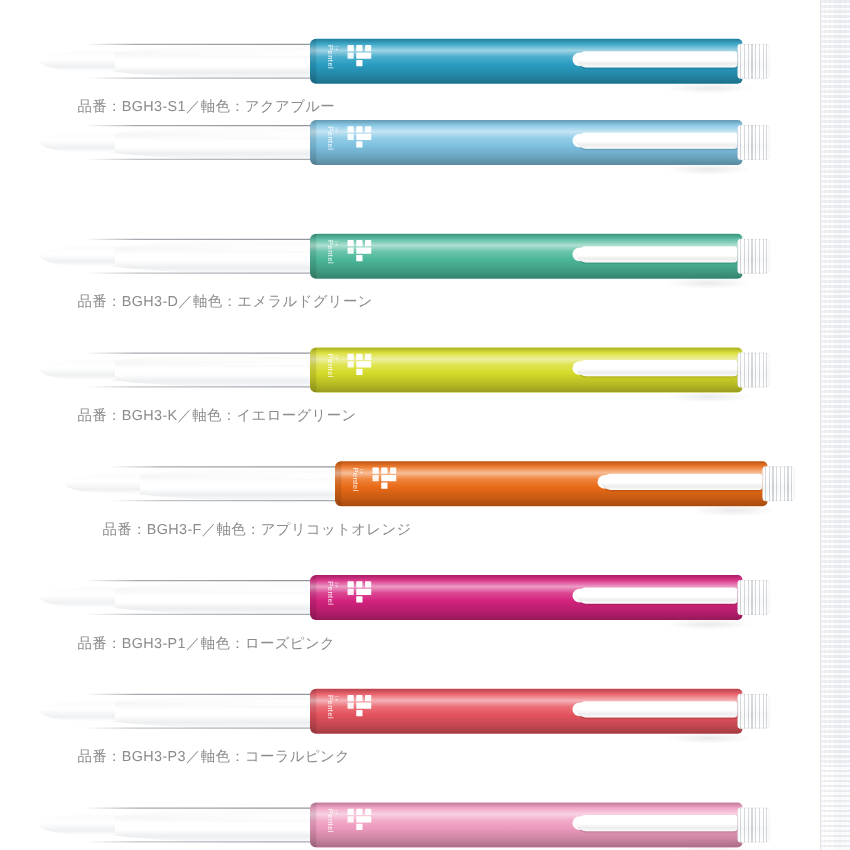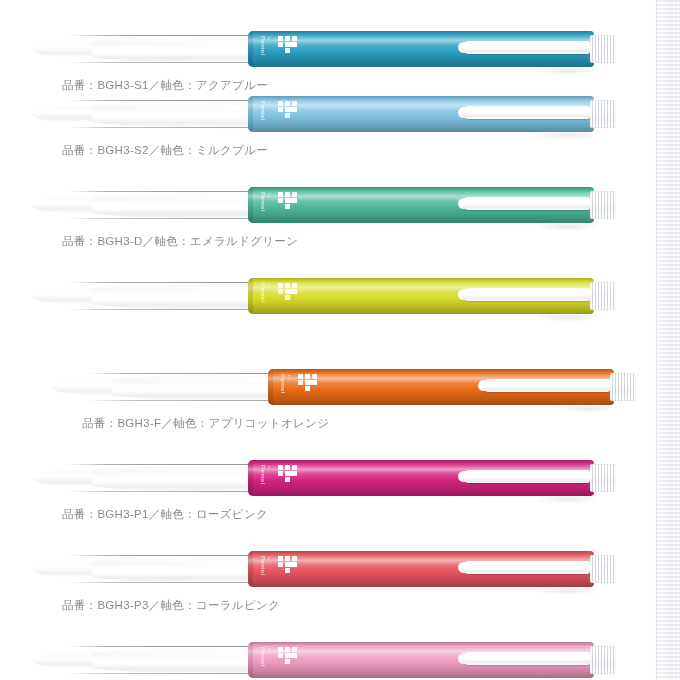--- a/index.html
+++ b/index.html
@@ -200,21 +200,20 @@
             <i class="c"></i>
             <i class="d"></i>
             <i class="e"></i>
             <i class="f"></i>
         </div>
         <div class="clip-knob"></div>
         <div class="clip"></div>
         <div class="knock"></div>
         <div class="shadow"></div>
       </div>
-      <div class="caption">品番：BGH3-S2／軸色：ミルクブルー</div>
     </div>
 
     <div class="row" style="position: absolute; left: 0px; top: 182px; width: 680px;">
       <div class="pen">
         <div class="cone"></div>
         <div class="cone-edge-t"></div>
         <div class="cone-edge-b"></div>
         <div class="cone-sheen"></div>
         <div class="barrel" style="background-color: rgb(76, 185, 155);">
           <div class="barrel-shade"></div>
@@ -256,20 +255,21 @@
             <i class="c"></i>
             <i class="d"></i>
             <i class="e"></i>
             <i class="f"></i>
         </div>
         <div class="clip-knob"></div>
         <div class="clip"></div>
         <div class="knock"></div>
         <div class="shadow"></div>
       </div>
+      <div class="caption">品番：BGH3-K／軸色：イエローグリーン</div>
     </div>
 
     <div class="row" style="position: absolute; left: 0px; top: 364px; width: 680px; margin-left: 20px;">
       <div class="pen">
         <div class="cone"></div>
         <div class="cone-edge-t"></div>
         <div class="cone-edge-b"></div>
         <div class="cone-sheen"></div>
         <div class="barrel" style="background-color: rgb(236, 108, 23);">
           <div class="barrel-shade"></div>

